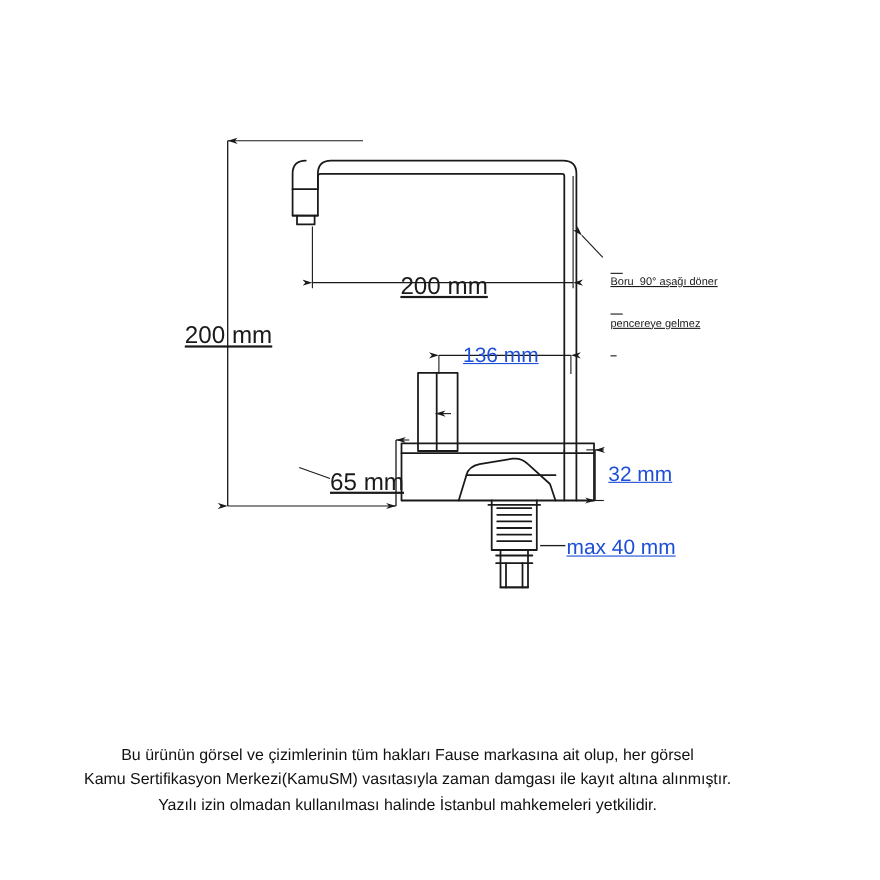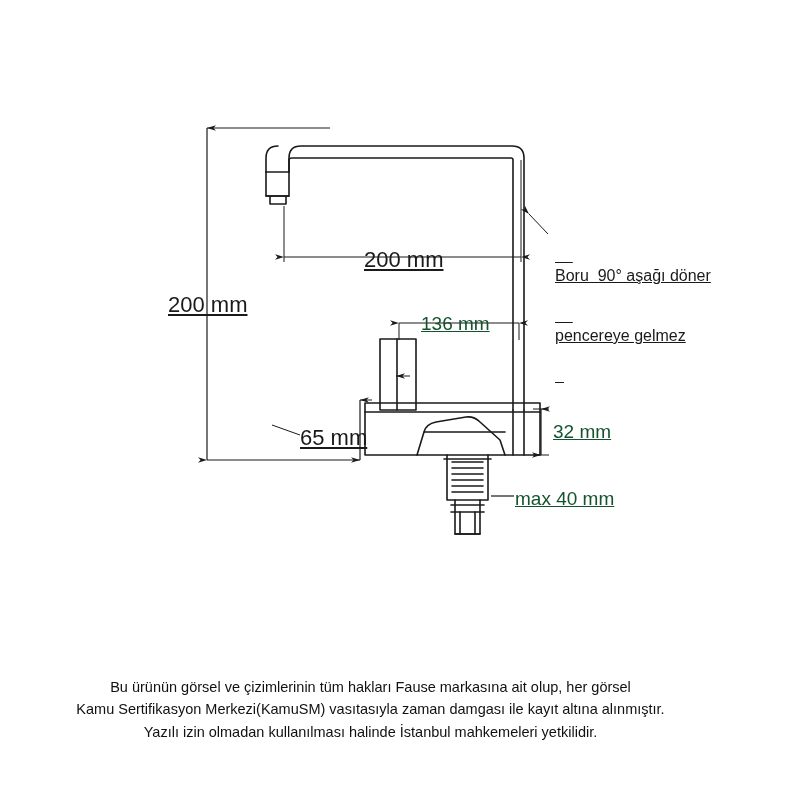--- a/index.html
+++ b/index.html
@@ -32,24 +32,24 @@
     white-space: pre;
     line-height: 1.25;
     text-decoration: underline;
   }
   .dim-big {
     font-size: 22px;
     color: #1a1a1a;
   }
   .dim-mid {
     font-size: 19px;
-    color: #14532d;
+    color: #1d4ed8;
   }
   .note-small {
-    font-size: 16px;
+    font-size: 10px;
     color: #1a1a1a;
   }
   .note-mid {
     font-size: 11px;
     color: #1a1a1a;
   }
   #footer {
     position: absolute;
     left: 0;
     top: 676px;

